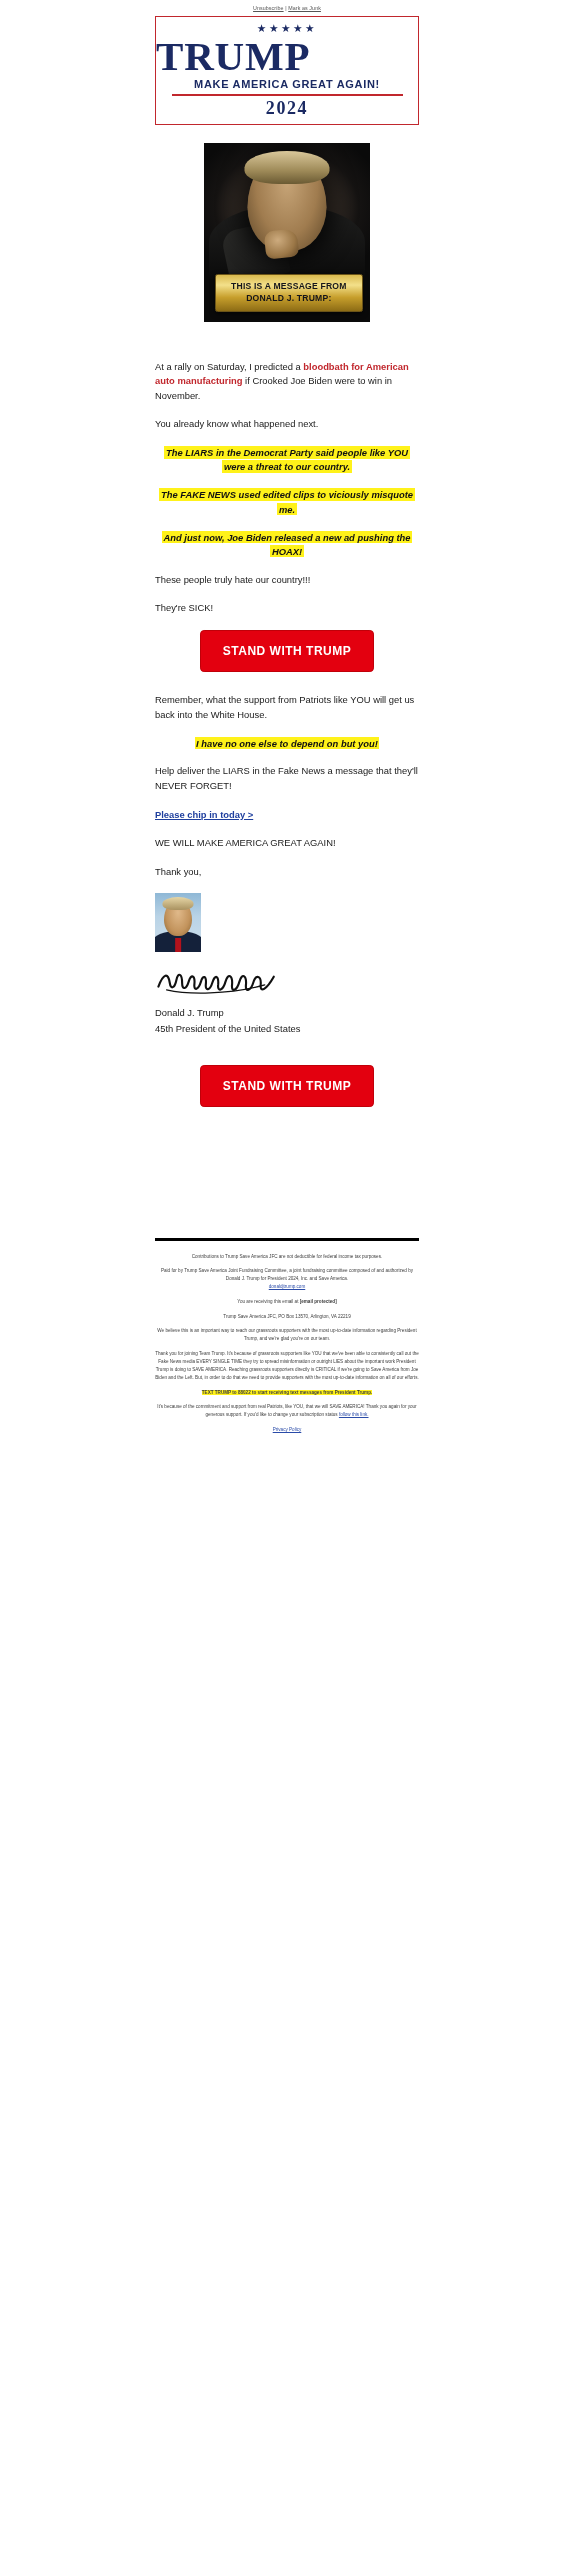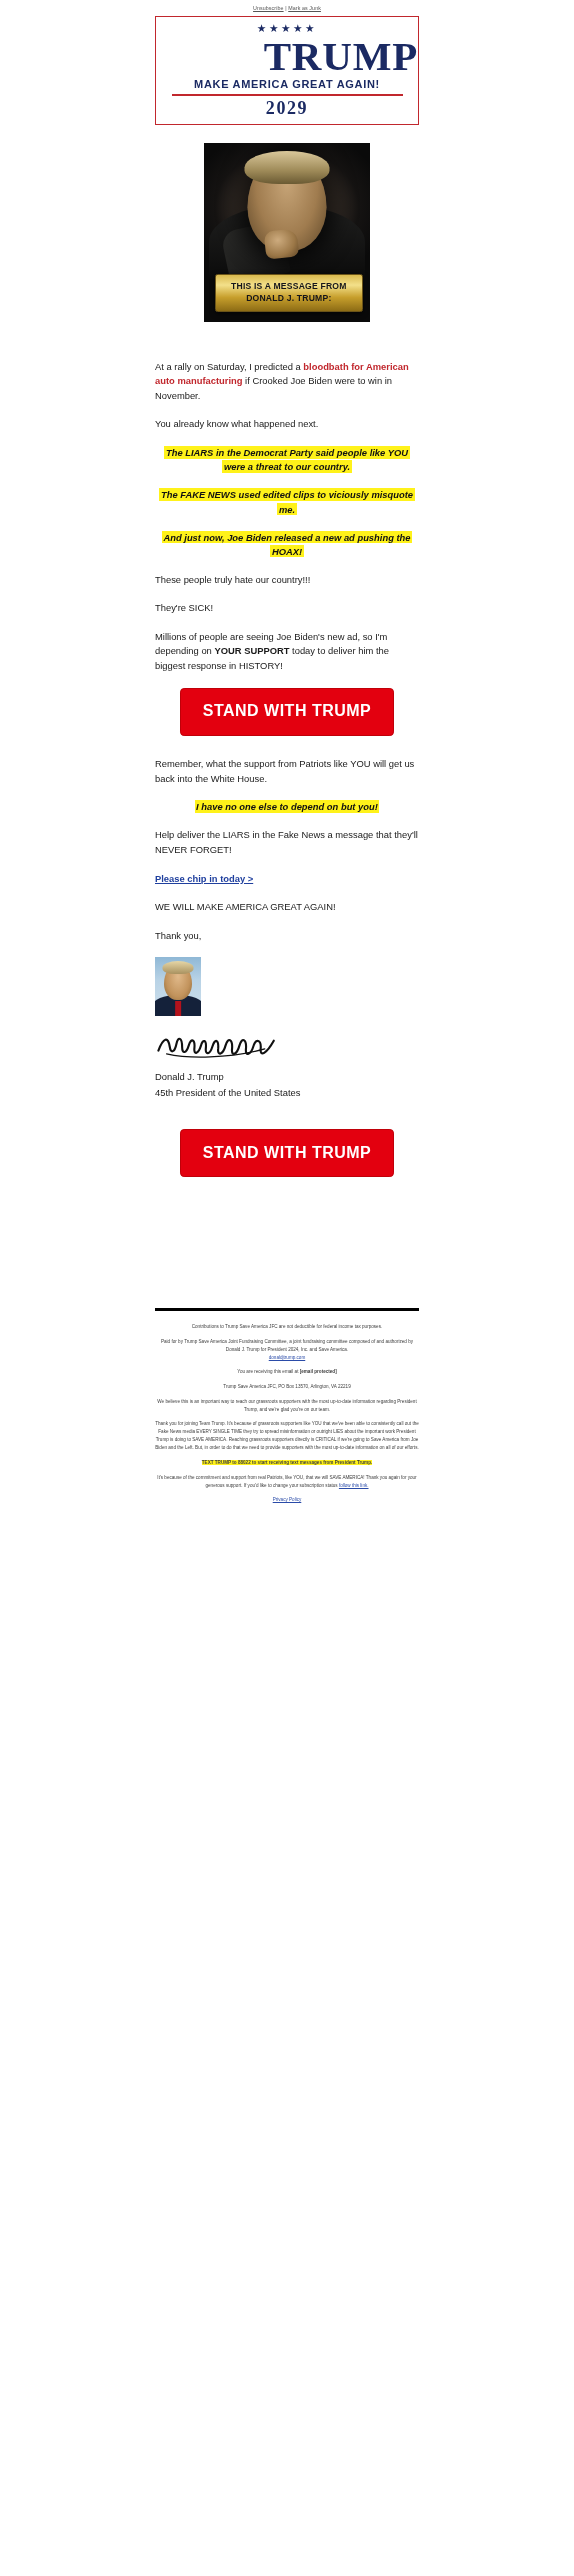--- a/index.html
+++ b/index.html
@@ -43,21 +43,21 @@
   }
   .stars {
     text-align: center;
     color: #1b2a63;
     font-size: 10.7px;
     letter-spacing: 2.5px;
     line-height: 1;
     margin-bottom: 1.6px;
   }
   .trump-word {
-    text-align: right;
+    text-align: left;
     font-family: "Liberation Serif", serif;
     font-weight: bold;
     font-size: 41px;
     letter-spacing: 0.8px;
     color: #1b2a63;
     line-height: 1.02;
   }
   .magah {
     text-align: center;
     font-family: "Liberation Sans", sans-serif;
@@ -228,21 +228,21 @@
   
   .cta-wrap {
     text-align: center;
     margin: 3.3px 0 21.3px 0;
   }
   .cta {
     display: inline-block;
     background: #e3000f;
     color: #ffffff;
     font-weight: bold;
-    font-size: 16px;
+    font-size: 12px;
     letter-spacing: 0.5px;
     padding: 10.7px 21.3px;
     border-radius: 4.1px;
     text-decoration: none;
     border: 0.8px solid #c00009;
   }
 
   
   .sig-photo {
     width: 46px;
@@ -349,21 +349,21 @@
 
   <div class="preheader">
     <a href="#">Unsubscribe</a><span> | </span><a href="#">Mark as Junk</a>
   </div>
 
   <div class="logo-wrap">
     <div class="stars">★★★★★</div>
     <div class="trump-word">TRUMP</div>
     <div class="magah">MAKE AMERICA GREAT AGAIN!</div>
     <div class="logo-rule"></div>
-    <div class="year">2029</div>
+    <div class="year">2024</div>
   </div>
 
   <div class="hero">
     <div class="bg"></div>
     <div class="shoulders"></div>
     <div class="arm"></div>
     <div class="face"></div>
     <div class="hair"></div>
     <div class="hand"></div>
     <div class="plate">
@@ -382,21 +382,20 @@
 
     <div class="hl"><span>The LIARS in the Democrat Party said people like YOU were a threat to our country.</span></div>
     <div class="hl"><span>The FAKE NEWS used edited clips to viciously misquote me.</span></div>
     <div class="hl"><span>And just now, Joe Biden released a new ad pushing the HOAX!</span></div>
 
     <p>These people truly hate our country!!!</p>
 
 
     <p>They're SICK!</p>
 
-    <p><span>Millions of people are seeing Joe Biden's new ad, so I'm depending on </span><b>YOUR SUPPORT</b><span> today to deliver him the biggest response in HISTORY!</span></p>
 
 
     <div class="cta-wrap">
       <a class="cta" href="#">STAND WITH TRUMP</a>
     </div>
 
     <p>Remember, what the support from Patriots like YOU will get us back into the White House.</p>
 
     <div class="hl"><span>I have no one else to depend on but you!</span></div>
 

